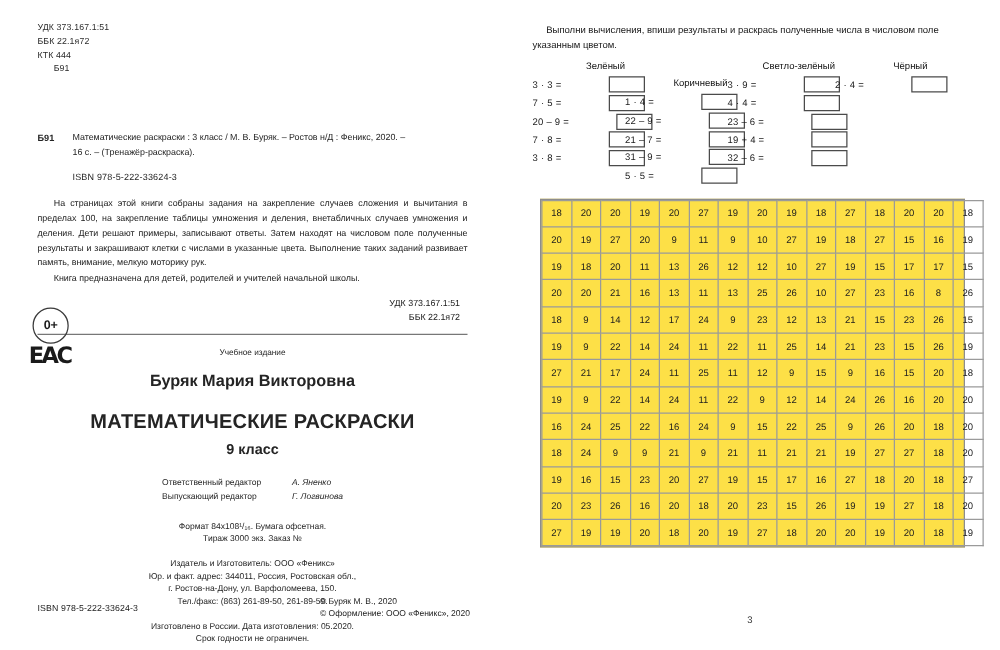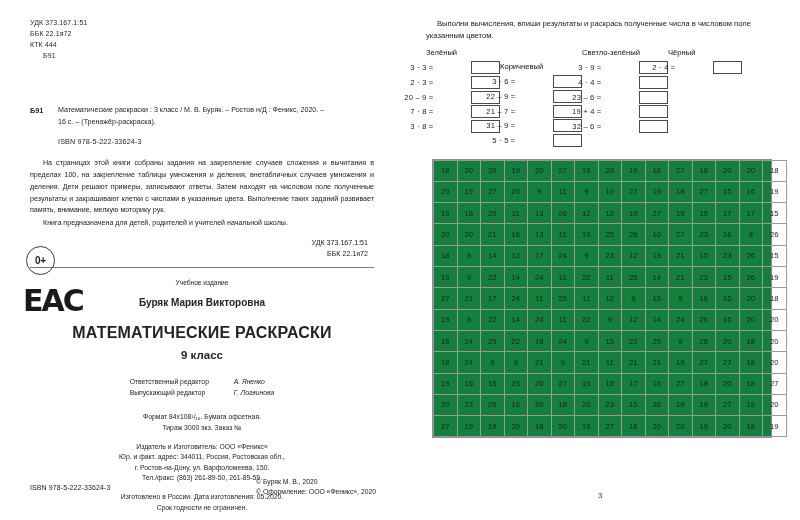--- a/index.html
+++ b/index.html
@@ -86,21 +86,21 @@
 
   .imprint {
     margin-top: 10px;
     text-align: center;
     font-size: 6.8px;
     line-height: 1.5;
     color: #242424;
     position: relative;
   }
   .imprint .kind { font-size: 6.6px; margin-bottom: 7px; }
-  .imprint .author-full { font-weight: bold; font-size: 10px; margin-bottom: 11px; }
+  .imprint .author-full { font-weight: bold; font-size: 13px; margin-bottom: 11px; }
   .imprint .book-title {
     font-weight: bold;
     font-size: 16px;
     letter-spacing: 0.2px;
     margin-bottom: 2px;
   }
   .imprint .book-class {
     font-weight: bold;
     font-size: 11.5px;
     margin-bottom: 12px;
@@ -131,22 +131,22 @@
     font-size: 10px;
     font-weight: bold;
     display: flex;
     align-items: center;
     justify-content: center;
     letter-spacing: -0.3px;
   }
   .badge-eac {
     position: absolute;
     left: 23px;
-    top: 286px;
-    font-size: 30px;
+    top: 276px;
+    font-size: 18px;
     font-weight: bold;
     letter-spacing: -2px;
     line-height: 1;
     font-family: "DejaVu Sans", sans-serif;
   }
 
   .bottom-isbn {
     position: absolute;
     left: 30px;
     bottom: 29px;
@@ -173,29 +173,29 @@
   .tasks {
     display: flex;
     align-items: flex-start;
     gap: 0px;
     margin-bottom: 11px;
   }
   .task-col {
     flex: none;
   }
   .task-col .col-title {
-    text-align: left;
+    text-align: right;
     font-size: 7.6px;
     margin-bottom: 3.5px;
     color: #111;
   }
   .eq {
     display: flex;
     align-items: center;
-    justify-content: flex-end;
+    justify-content: flex-start;
     height: 14.6px;
     font-size: 7.6px;
     white-space: nowrap;
     gap: 35px;
   }
   .eq .expr { padding-right: 2.5px; letter-spacing: 0.2px; }
   .ansbox {
     width: 27px;
     height: 11px;
     border: 0.9px solid #4a4a4a;
@@ -206,21 +206,21 @@
   .tc-2 { width: 82px; margin-top: 14px; }
   .tc-3 { width: 86px; }
   .tc-4 { width: 78px; }
   .tc-5 { width: 74px; }
 
   
   .grid-wrap {
     border: 1.1px solid #8d8d8d;
     width: 338px;
     margin-left: 6px;
-    background: #15803d;
+    background: #fde047;
     box-sizing: content-box;
   }
   table.numgrid {
     border-collapse: collapse;
     width: 338px;
     table-layout: fixed;
   }
   table.numgrid td {
     border: 0.7px solid #9a9a9a;
     width: 22.5px;
@@ -329,41 +329,41 @@
 
     <div class="tasks">
 
       <div class="task-col tc-1">
         <div class="col-title">Зелёный</div>
         <div class="eq">
           <span class="expr">3 · 3 =</span>
           <span class="ansbox"></span>
         </div>
         <div class="eq">
-          <span class="expr">2 · 3 =</span>
+          <span class="expr">7 · 5 =</span>
           <span class="ansbox"></span>
         </div>
         <div class="eq">
           <span class="expr">20 – 9 =</span>
           <span class="ansbox"></span>
         </div>
         <div class="eq">
           <span class="expr">7 · 8 =</span>
           <span class="ansbox"></span>
         </div>
         <div class="eq">
           <span class="expr">3 · 8 =</span>
           <span class="ansbox"></span>
         </div>
       </div>
 
       <div class="task-col tc-2">
         <div class="col-title">Коричневый</div>
         <div class="eq">
-          <span class="expr">3 · 6 =</span>
+          <span class="expr">1 · 4 =</span>
           <span class="ansbox"></span>
         </div>
         <div class="eq">
           <span class="expr">22 – 9 =</span>
           <span class="ansbox"></span>
         </div>
         <div class="eq">
           <span class="expr">21 – 7 =</span>
           <span class="ansbox"></span>
         </div>

